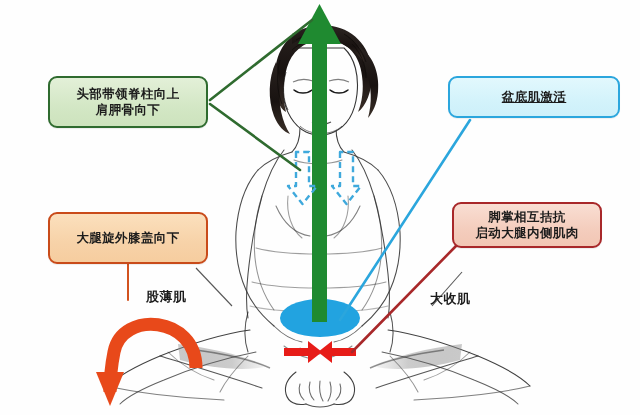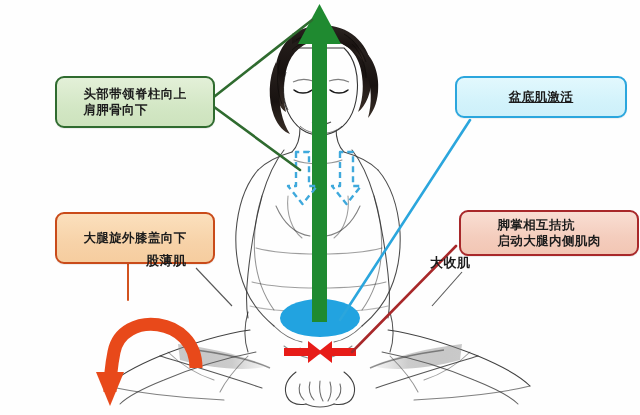--- a/index.html
+++ b/index.html
@@ -10,27 +10,26 @@
   }
   #stage{position:absolute;inset:0;width:640px;height:415px;}
   .layer{position:absolute;left:0;top:0;width:640px;height:415px;}
   svg.layer{overflow:visible;}
 
   .callout{
     position:absolute;
     box-sizing:border-box;
     border-radius:9px;
     display:flex;align-items:center;justify-content:center;
-    text-align:left;
+    text-align:center;
     line-height:1.28;
     font-weight:700;
     color:#1c1c1c;
     letter-spacing:0.4px;
     z-index:40;
-    margin-left:7px;
   }
   .callout .txt{display:block;white-space:pre-line;}
 
   #box-head{
     left:48px;top:76px;width:160px;height:52px;
     background:linear-gradient(180deg,#e3f0d8 0%,#d3e7c5 60%,#cde3bd 100%);
     border:2px solid #2f6b2f;
     font-size:12.5px;
     box-shadow:0 1px 1px rgba(0,0,0,0.07);
   }
@@ -43,35 +42,36 @@
     text-decoration:underline;
   }
   #box-thigh{
     left:48px;top:212px;width:160px;height:52px;
     background:linear-gradient(180deg,#fbe0bd 0%,#f7d2a8 60%,#f6cd9f 100%);
     border:2px solid #c94b1a;
     font-size:12.5px;
     box-shadow:0 1px 1px rgba(0,0,0,0.07);
   }
   #box-feet{
-    left:452px;top:210px;width:180px;height:46px;
+    left:452px;top:202px;width:150px;height:46px;
     background:linear-gradient(180deg,#f9ded3 0%,#f4cdbd 60%,#f2c6b4 100%);
     border:2px solid #a8282a;
     font-size:12.5px;
     box-shadow:0 1px 1px rgba(0,0,0,0.07);
   }
 
   .muscle-label{
     position:absolute;
     font-size:13px;
     font-weight:700;
     color:#1b1b1b;
     letter-spacing:0.5px;
     white-space:nowrap;
     z-index:45;
+    margin-top:36px;
   }
   #label-gracilis{left:146px;top:252px;}
   #label-adductor{left:430px;top:254px;text-align:center;}
 </style>
 </head>
 <body>
 
 <div id="stage">
 
   <svg class="layer" id="figure-layer" viewBox="0 0 640 415">

